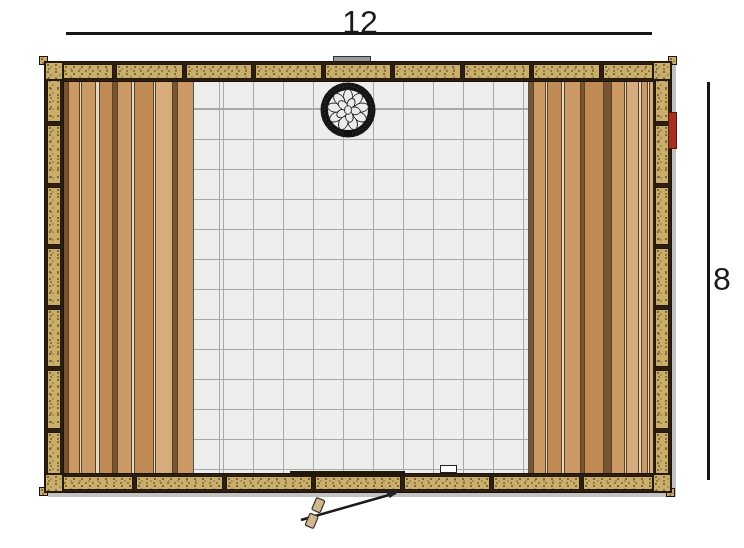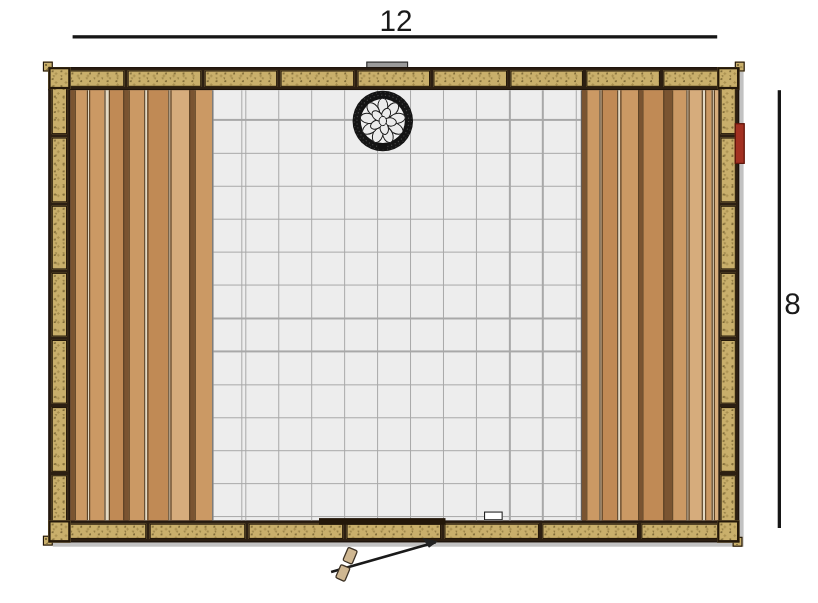--- a/index.html
+++ b/index.html
@@ -2,21 +2,21 @@
 <html><head>
 <meta charset="utf-8">
 <style>
   html,body{margin:0;padding:0;background:#ffffff;}
   .canvas{
     position:relative;width:744px;height:548px;background:#ffffff;overflow:hidden;
     font-family:"Liberation Sans", sans-serif;
   }
   
   .dim-label{
-    position:absolute;color:#1a1a1a;font-size:27px;font-weight:500;
+    position:absolute;color:#1a1a1a;font-size:32px;font-weight:500;
     font-family:"Liberation Sans", sans-serif;line-height:1;
   }
   .dim-top-label{left:330px;top:6px;width:60px;text-align:center;}
   .dim-right-label{left:713px;top:263px;}
   .dim-top-line{position:absolute;left:66px;top:32px;width:586px;height:3px;background:#161616;}
   .dim-right-line{position:absolute;left:707px;top:82px;width:3px;height:398px;background:#161616;}
   
   .plan{
     position:absolute;left:44px;top:61px;width:628px;height:432px;
     box-shadow:4px 4px 0 rgba(120,120,120,0.45);

